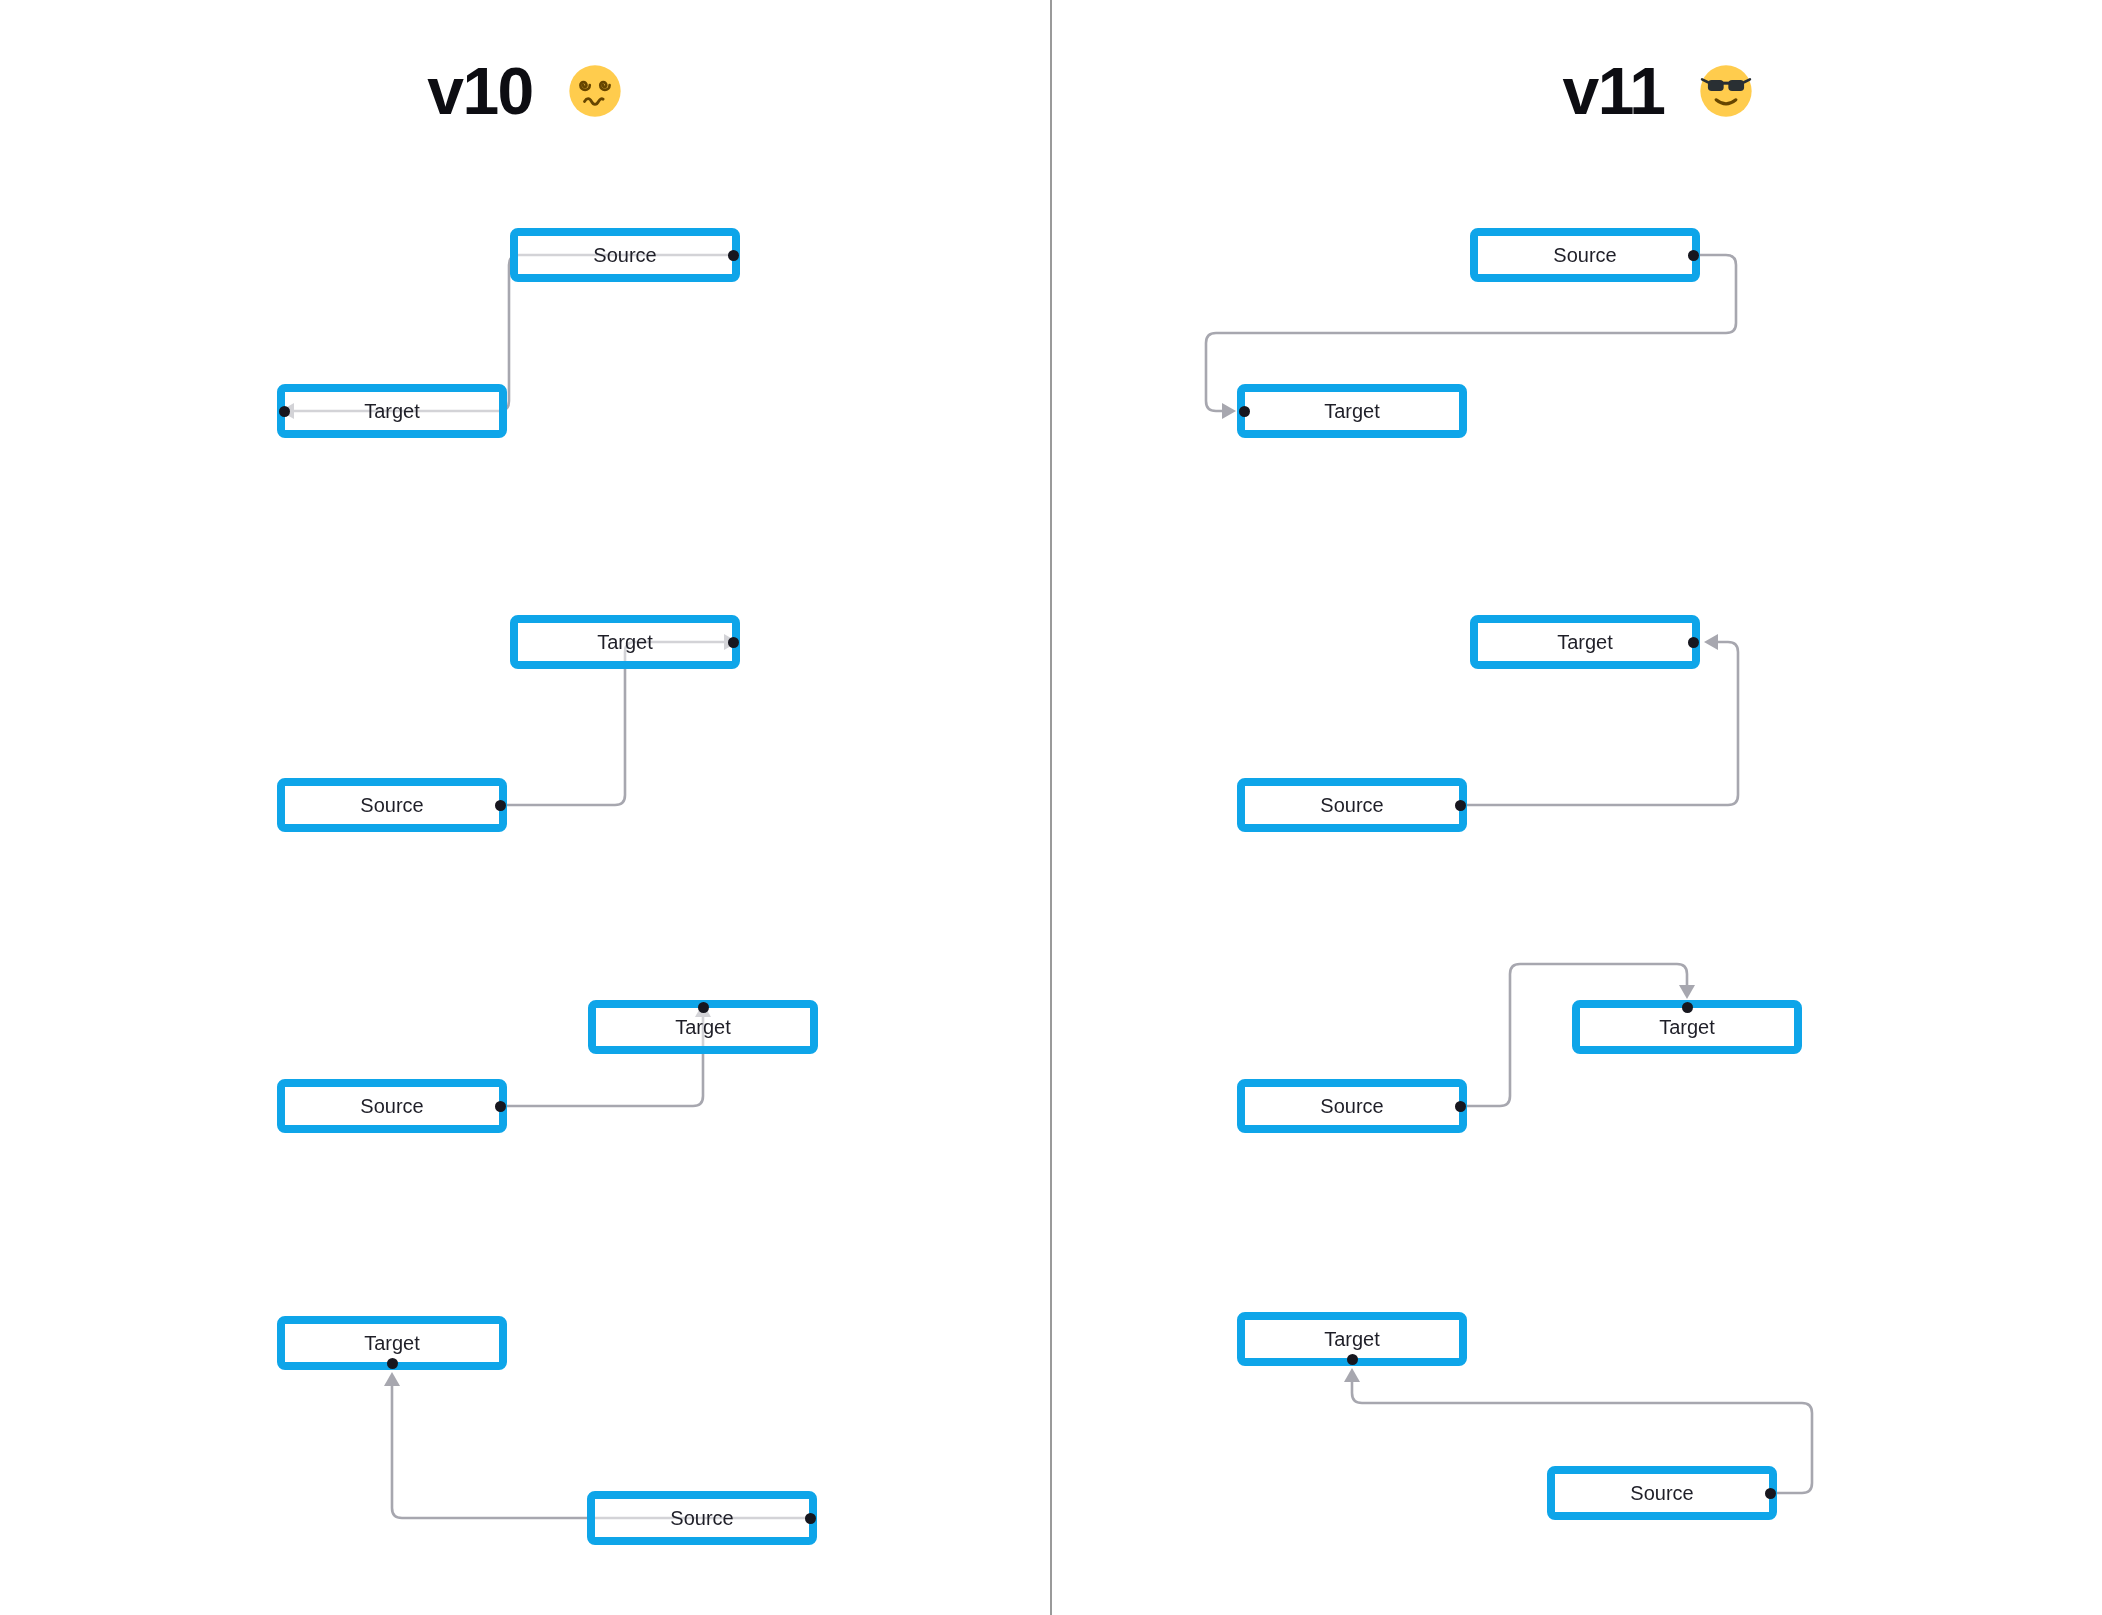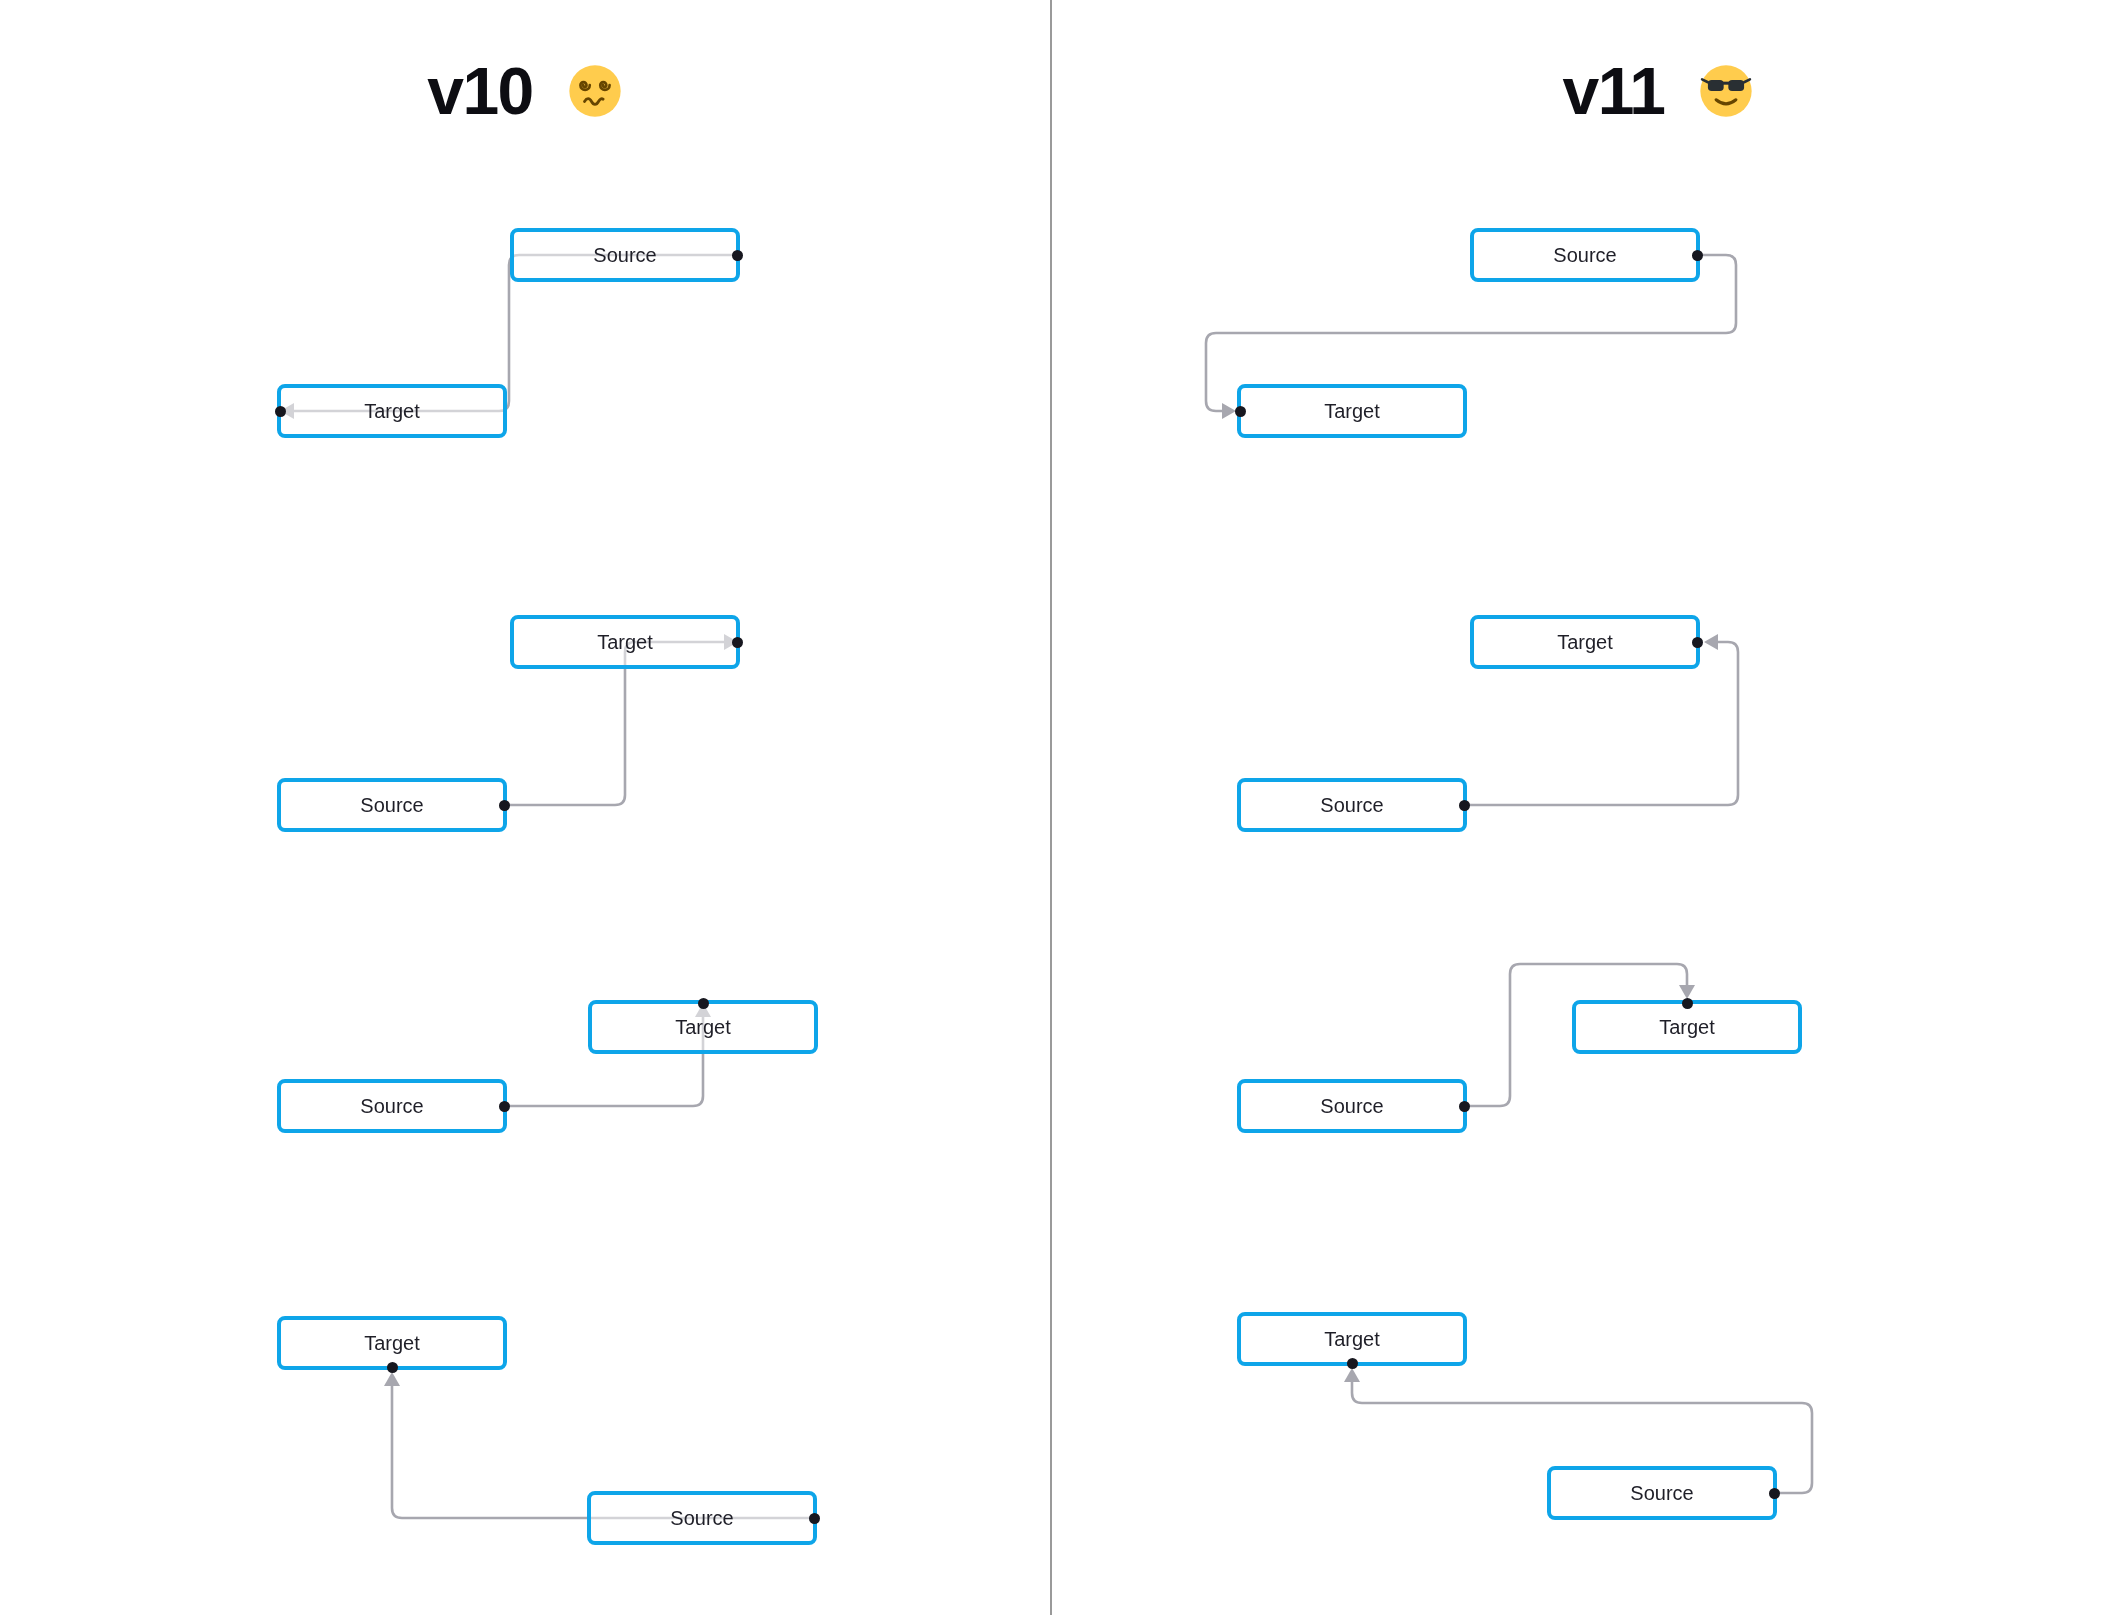--- a/index.html
+++ b/index.html
@@ -22,21 +22,21 @@
     display:flex;align-items:center;justify-content:center;gap:34px;
     font-size:66px;font-weight:700;color:#0d0d12;letter-spacing:-1.5px;
     z-index:3;
   }
   #title-v10{left:0;width:1050px}
   #title-v11{left:1052px;width:1213px}
   .emoji{width:56px;height:56px;display:block}
 
   .node{
     position:absolute;width:230px;height:54px;box-sizing:border-box;
-    border:4px solid #0ea5e9;border-radius:8px;
+    border:8px solid #0ea5e9;border-radius:8px;
     background:rgba(255,255,255,0.5);
     display:flex;align-items:center;justify-content:center;
     font-size:20px;color:#1f1f28;z-index:2;
   }
   .handle{
     position:absolute;width:11px;height:11px;border-radius:50%;
     background:#17171f;z-index:4;
   }
   .handle-right{right:-6.5px;top:50%;margin-top:-5.5px}
   .handle-left{left:-6.5px;top:50%;margin-top:-5.5px}

